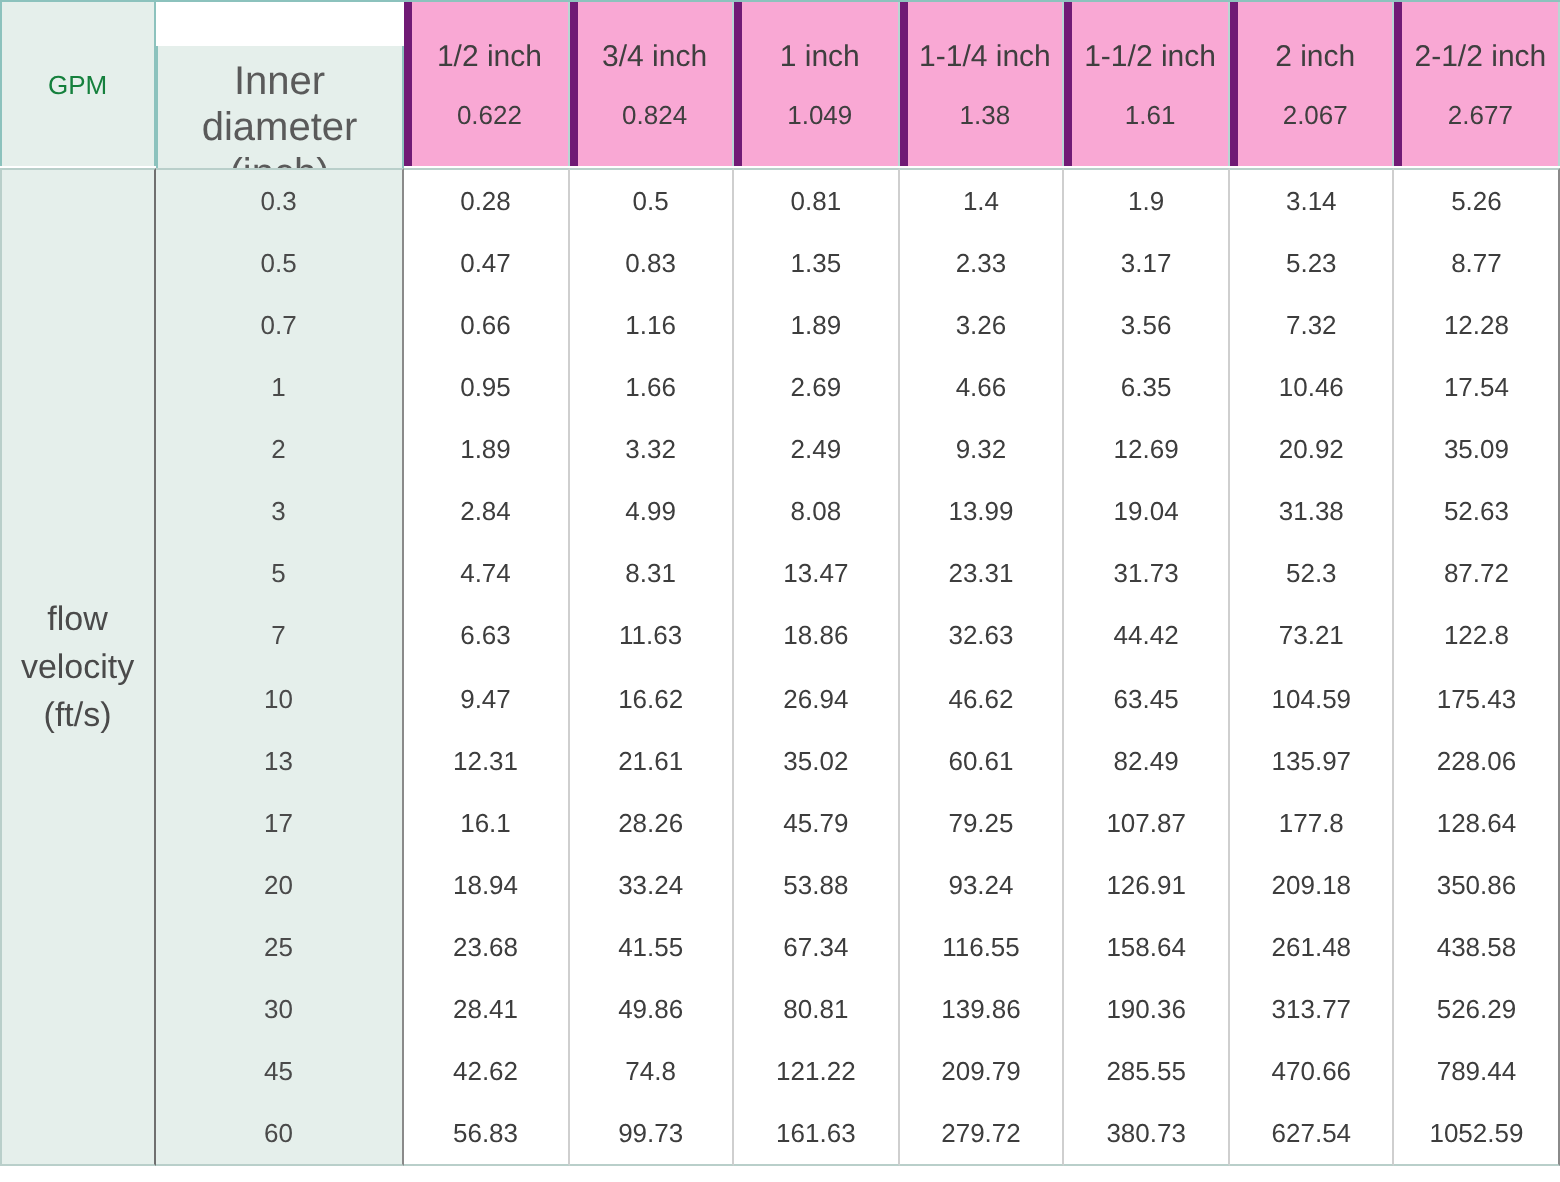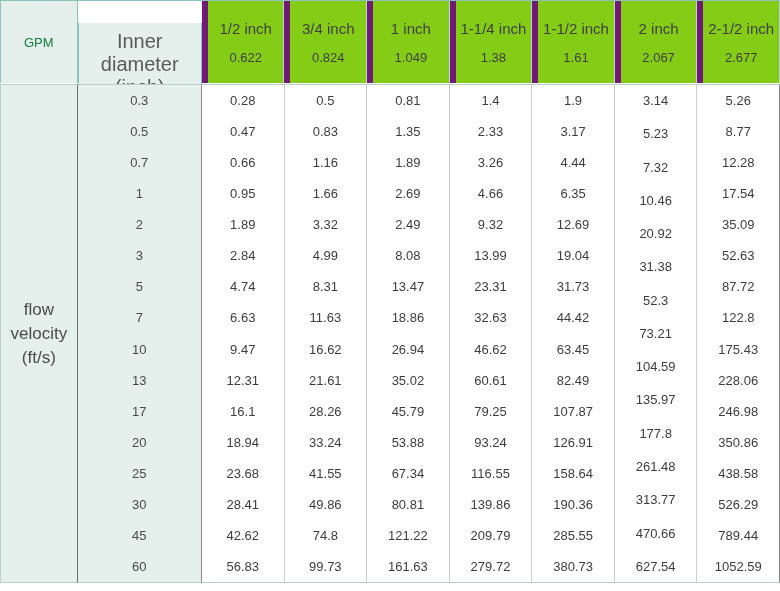--- a/index.html
+++ b/index.html
@@ -34,23 +34,23 @@
     border-top: 1px solid #8cc2bd;
     border-bottom: 1px solid #8cc2bd;
   }
   .hcell {
     box-sizing: border-box;
     display: flex;
     flex-direction: column;
     align-items: center;
     justify-content: center;
     text-align: center;
-    border-left: 6px solid #701a75;
+    border-left: 4px solid #701a75;
     border-right: 1px solid #b8d6d3;
-    background: #84cc16;
+    background: #f9a8d4;
     height: 82px;
   }
   .hcell.tint { background: #e5efeb; }
 
   .h-gpm {
     width: 78px;
     border-left: 1px solid #8cc2bd;
     border-right: 1px solid #8cc2bd;
     font-size: 13px;
     color: #15803d;
@@ -288,21 +288,21 @@
         <div class="cell">79.25</div>
         <div class="cell">93.24</div>
         <div class="cell">116.55</div>
         <div class="cell">139.86</div>
         <div class="cell">209.79</div>
         <div class="cell">279.72</div>
       </div>
     <div class="grid-col datacol">
         <div class="cell">1.9</div>
         <div class="cell">3.17</div>
-        <div class="cell">4.44</div>
+        <div class="cell">3.56</div>
         <div class="cell">6.35</div>
         <div class="cell">12.69</div>
         <div class="cell">19.04</div>
         <div class="cell">31.73</div>
         <div class="cell">44.42</div>
         <div class="cell">63.45</div>
         <div class="cell">82.49</div>
         <div class="cell">107.87</div>
         <div class="cell">126.91</div>
         <div class="cell">158.64</div>
@@ -315,37 +315,38 @@
         <div class="cell">5.23</div>
         <div class="cell">7.32</div>
         <div class="cell">10.46</div>
         <div class="cell">20.92</div>
         <div class="cell">31.38</div>
         <div class="cell">52.3</div>
         <div class="cell">73.21</div>
         <div class="cell">104.59</div>
         <div class="cell">135.97</div>
         <div class="cell">177.8</div>
+        <div class="cell">209.18</div>
         <div class="cell">261.48</div>
         <div class="cell">313.77</div>
         <div class="cell">470.66</div>
         <div class="cell">627.54</div>
       </div>
     <div class="grid-col datacol last">
         <div class="cell">5.26</div>
         <div class="cell">8.77</div>
         <div class="cell">12.28</div>
         <div class="cell">17.54</div>
         <div class="cell">35.09</div>
         <div class="cell">52.63</div>
         <div class="cell">87.72</div>
         <div class="cell">122.8</div>
         <div class="cell">175.43</div>
         <div class="cell">228.06</div>
-        <div class="cell">246.98</div>
+        <div class="cell">128.64</div>
         <div class="cell">350.86</div>
         <div class="cell">438.58</div>
         <div class="cell">526.29</div>
         <div class="cell">789.44</div>
         <div class="cell">1052.59</div>
       </div>
 
   </div>
 
 </div>

